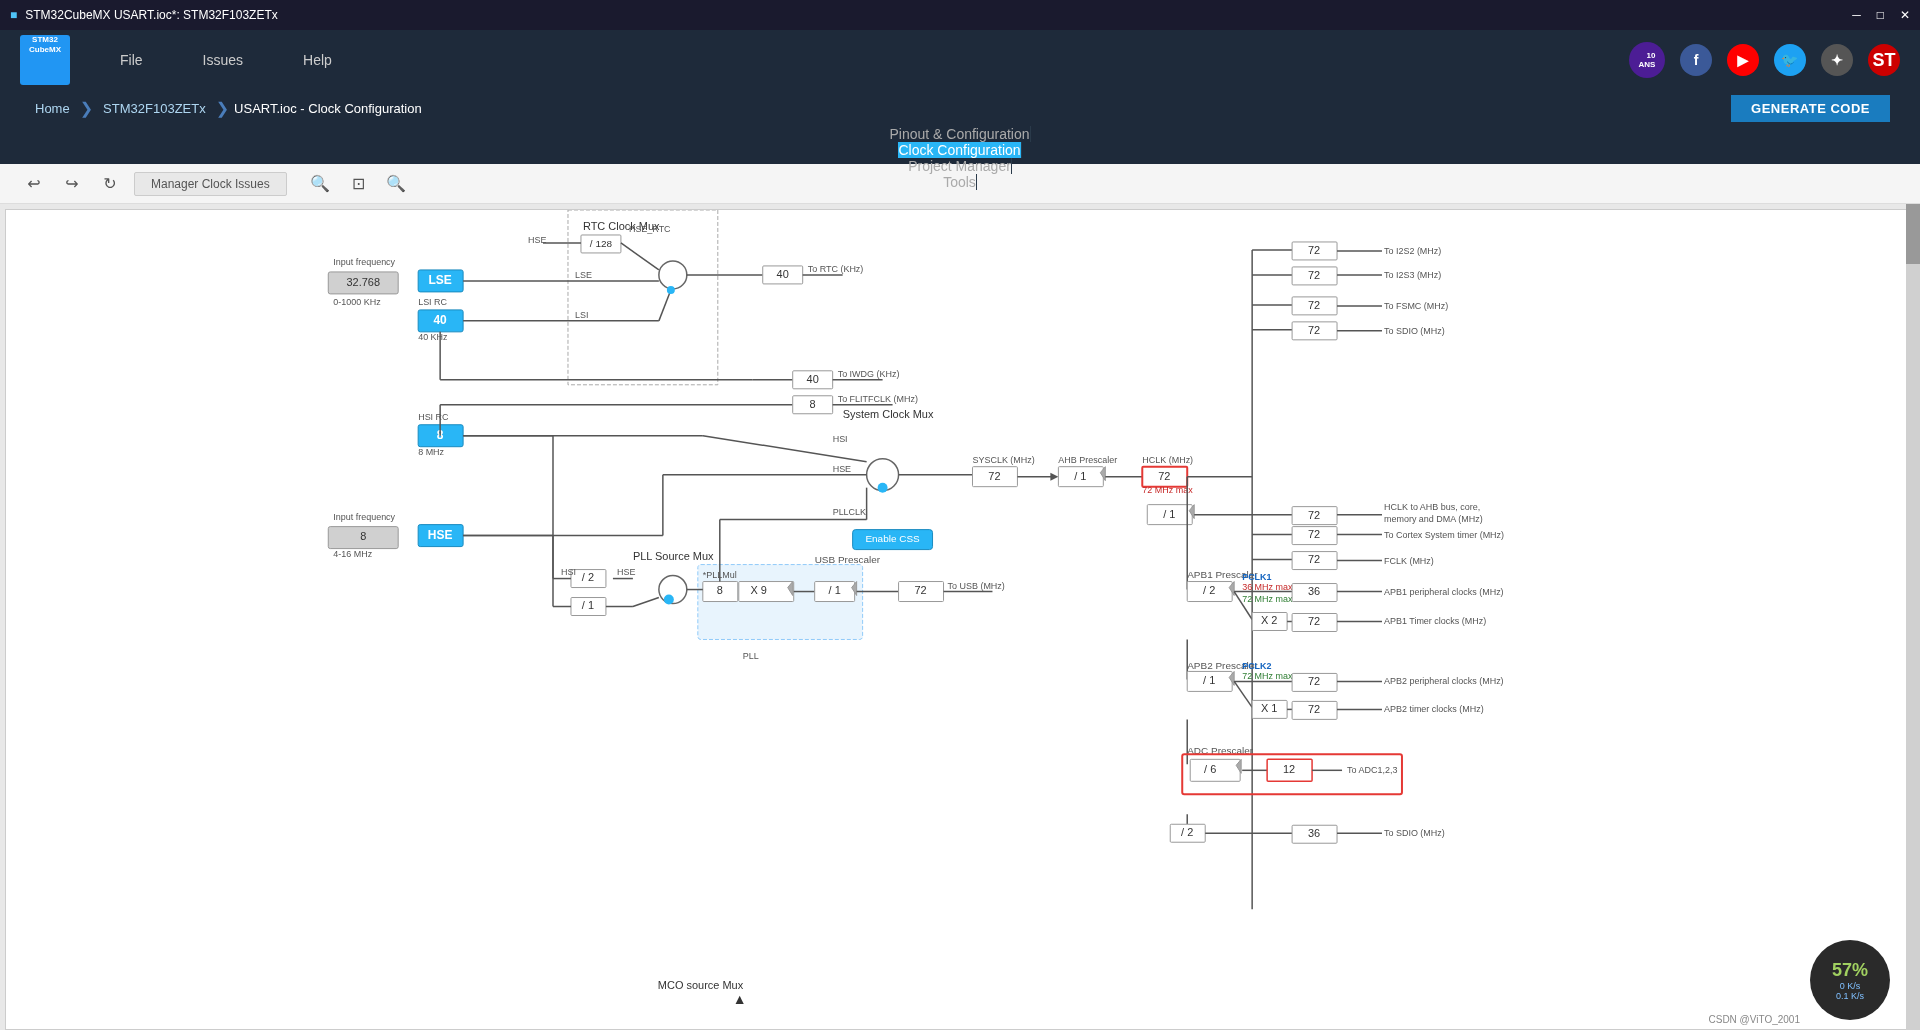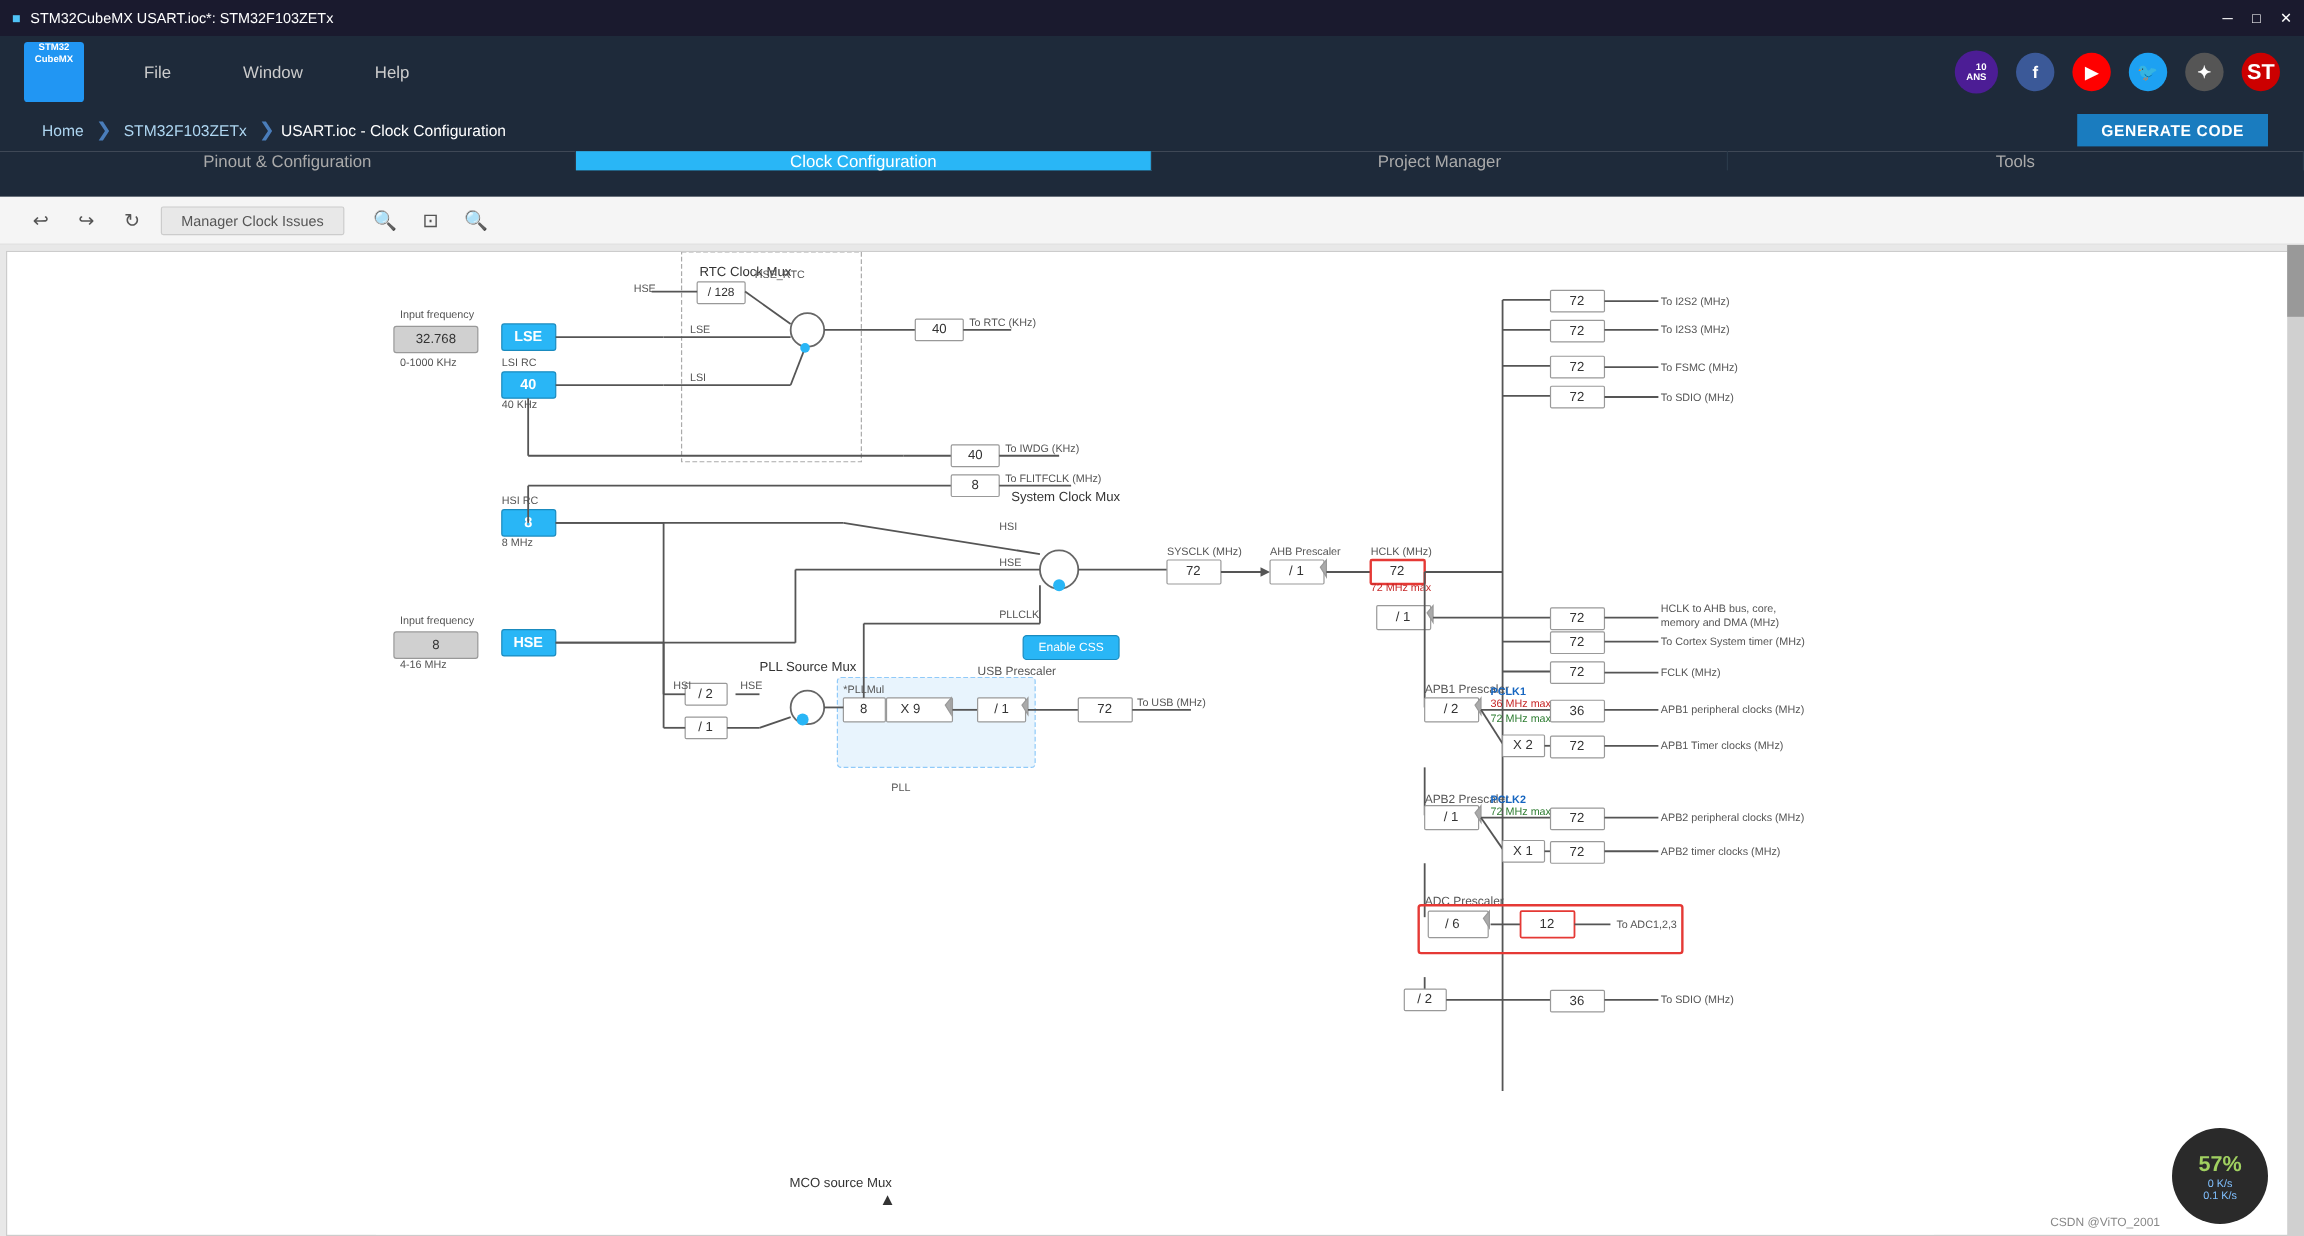--- a/index.html
+++ b/index.html
@@ -64,21 +64,22 @@
       font-weight: bold;
       cursor: pointer;
       letter-spacing: 0.5px;
     }
 
     
     #tab-bar {
       background: #1e2a3a;
       height: 38px;
       display: flex;
-      align-items: flex-start;
+      align-items: center;
+      flex-direction: column;
     }
     .tab {
       flex: 1;
       display: flex;
       align-items: center;
       justify-content: center;
       color: #aaa;
       font-size: 14px;
       cursor: pointer;
       border-right: 1px solid #2a3a4a;
@@ -233,21 +234,21 @@
     <span>□</span>
     <span>✕</span>
   </div>
 </div>
 
 <div id="menu-bar">
   <div id="logo">
     <div id="logo-text" style="color:white;font-size:8px;font-weight:bold;text-align:center;">STM32<br>CubeMX</div>
   </div>
   <span class="menu-item">File</span>
-  <span class="menu-item">Window</span>
+  <span class="menu-item">Issues</span>
   <span class="menu-item">Help</span>
   <div id="social-icons">
     <div class="anniversary-badge" style="font-size:8px;">10<br>ANS</div>
     <div class="social-icon fb-icon">f</div>
     <div class="social-icon yt-icon">▶</div>
     <div class="social-icon tw-icon">🐦</div>
     <div class="social-icon net-icon">✦</div>
     <div class="social-icon st-icon">ST</div>
   </div>
 </div>

